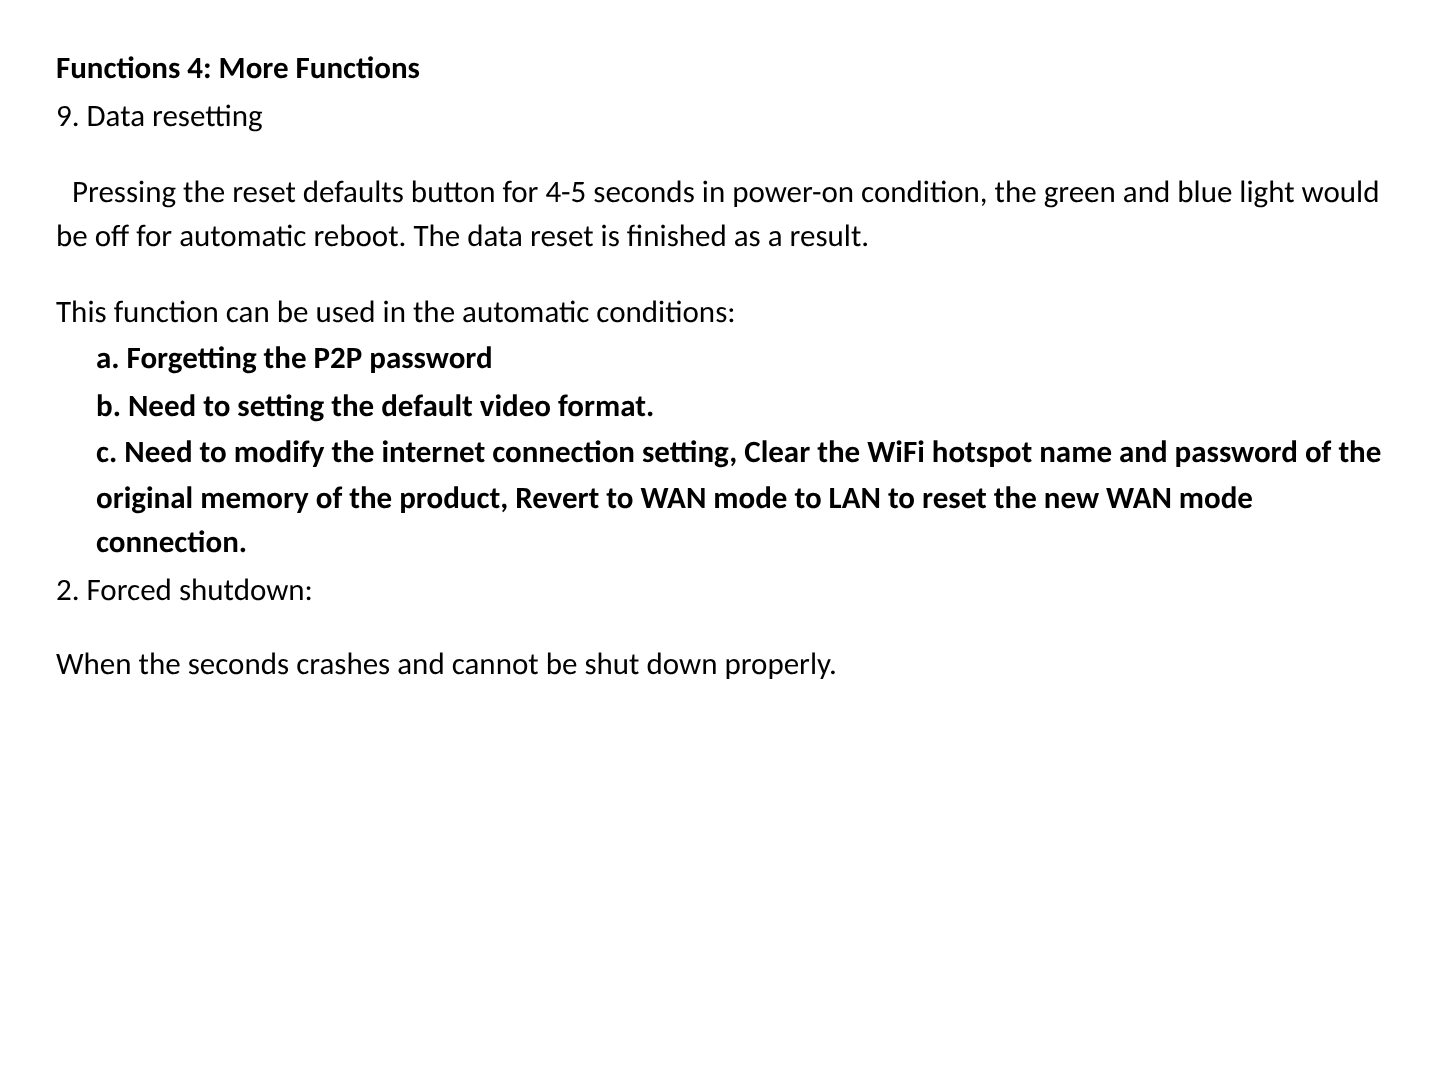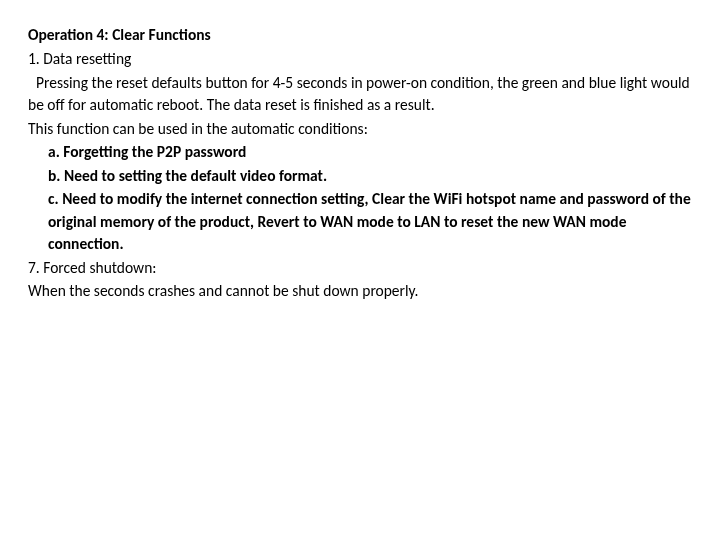--- a/index.html
+++ b/index.html
@@ -14,41 +14,41 @@
       line-height: 1.45;
     }
     .title {
       font-weight: 700;
       margin-bottom: 2px;
     }
     .item-heading {
       margin-top: 1px;
     }
     .para {
-      margin-top: 1px;
+      margin-top: 15px;
     }
     .indented {
       text-indent: 8px;
     }
     .sub-item {
       padding-left: 20px;
       margin-top: 1px;
       font-weight: bold;
     }
   </style>
 </head>
 <body>
 
-<div class="title">Operation 4: Clear Functions</div>
+<div class="title">Functions 4: More Functions</div>
 
-<div class="item-heading">1. Data resetting</div>
+<div class="item-heading">9. Data resetting</div>
 
 <div class="para indented">Pressing the reset defaults button for 4-5 seconds in power-on condition, the green and blue light would be off for automatic reboot. The data reset is finished as a result.</div>
 
 <div class="para">This function can be used in the automatic conditions:</div>
 
 <div class="sub-item">a. Forgetting the P2P password</div>
 <div class="sub-item">b. Need to setting the default video format.</div>
 <div class="sub-item">c. Need to modify the internet connection setting, Clear the WiFi hotspot name and password of the original memory of the product, Revert to WAN mode to LAN to reset the new WAN mode connection.</div>
 
-<div class="item-heading">7. Forced shutdown:</div>
+<div class="item-heading">2. Forced shutdown:</div>
 
 <div class="para">When the seconds crashes and cannot be shut down properly.</div>
 
 </body></html>

